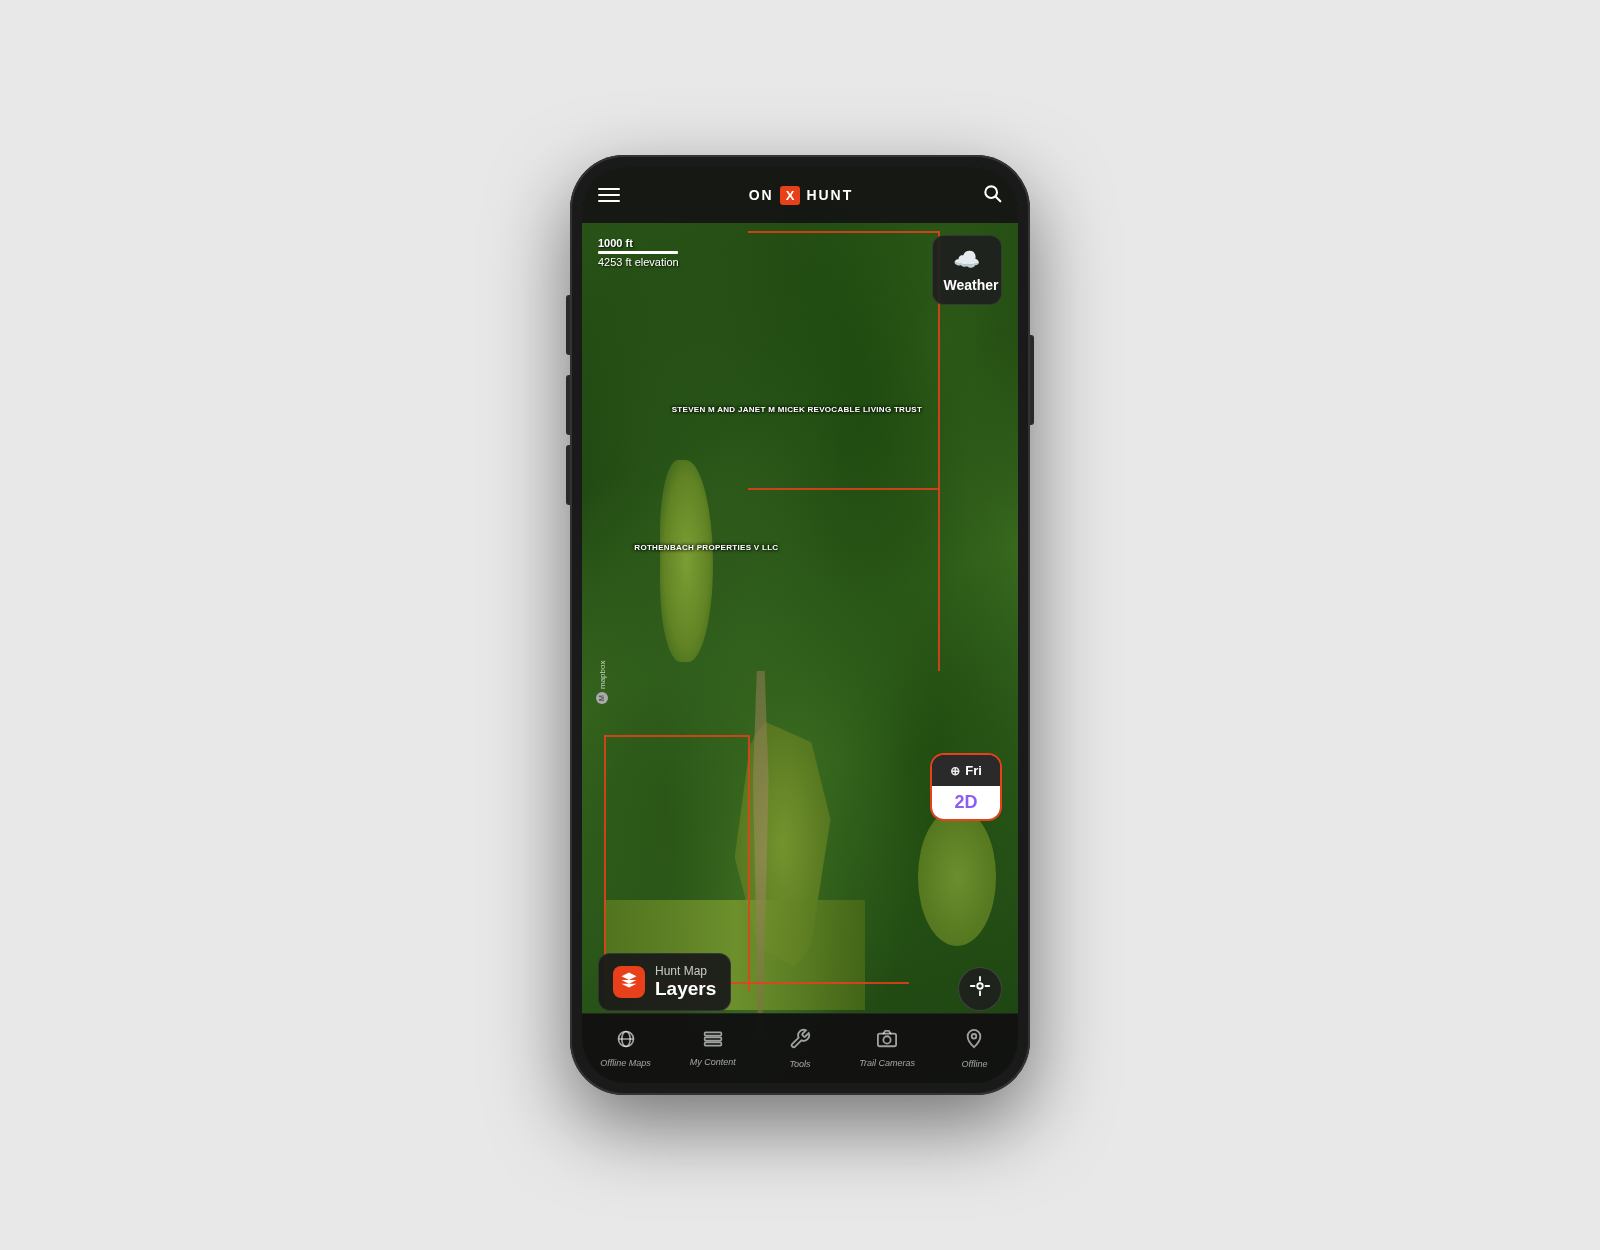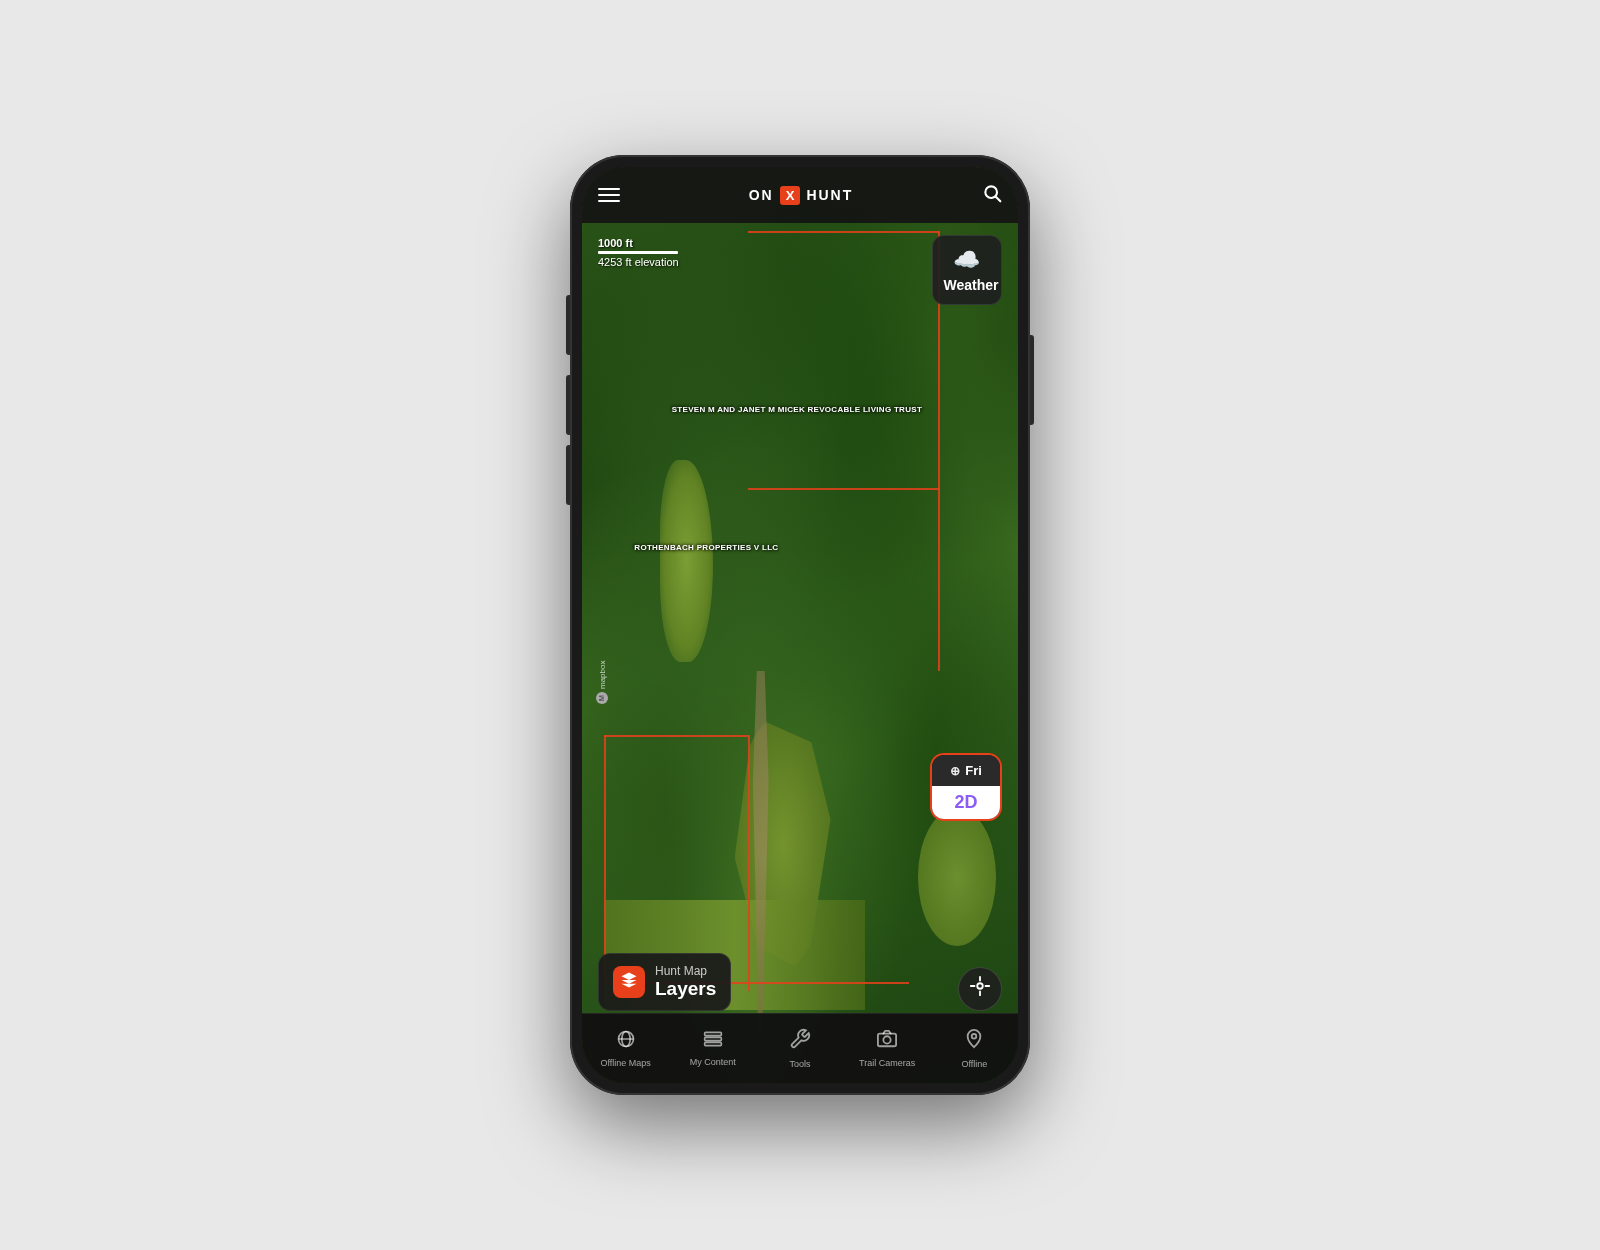--- a/index.html
+++ b/index.html
@@ -441,20 +441,21 @@
       bottom: 0;
       left: 0;
       right: 0;
       height: 70px;
       background: rgba(18, 18, 18, 0.97);
       display: flex;
       align-items: center;
       justify-content: space-around;
       z-index: 20;
       border-top: 1px solid rgba(255,255,255,0.08);
+      font-style: italic;
     }
     .nav-item {
       display: flex;
       flex-direction: column;
       align-items: center;
       gap: 4px;
       cursor: pointer;
       flex: 1;
     }
     .nav-icon {

